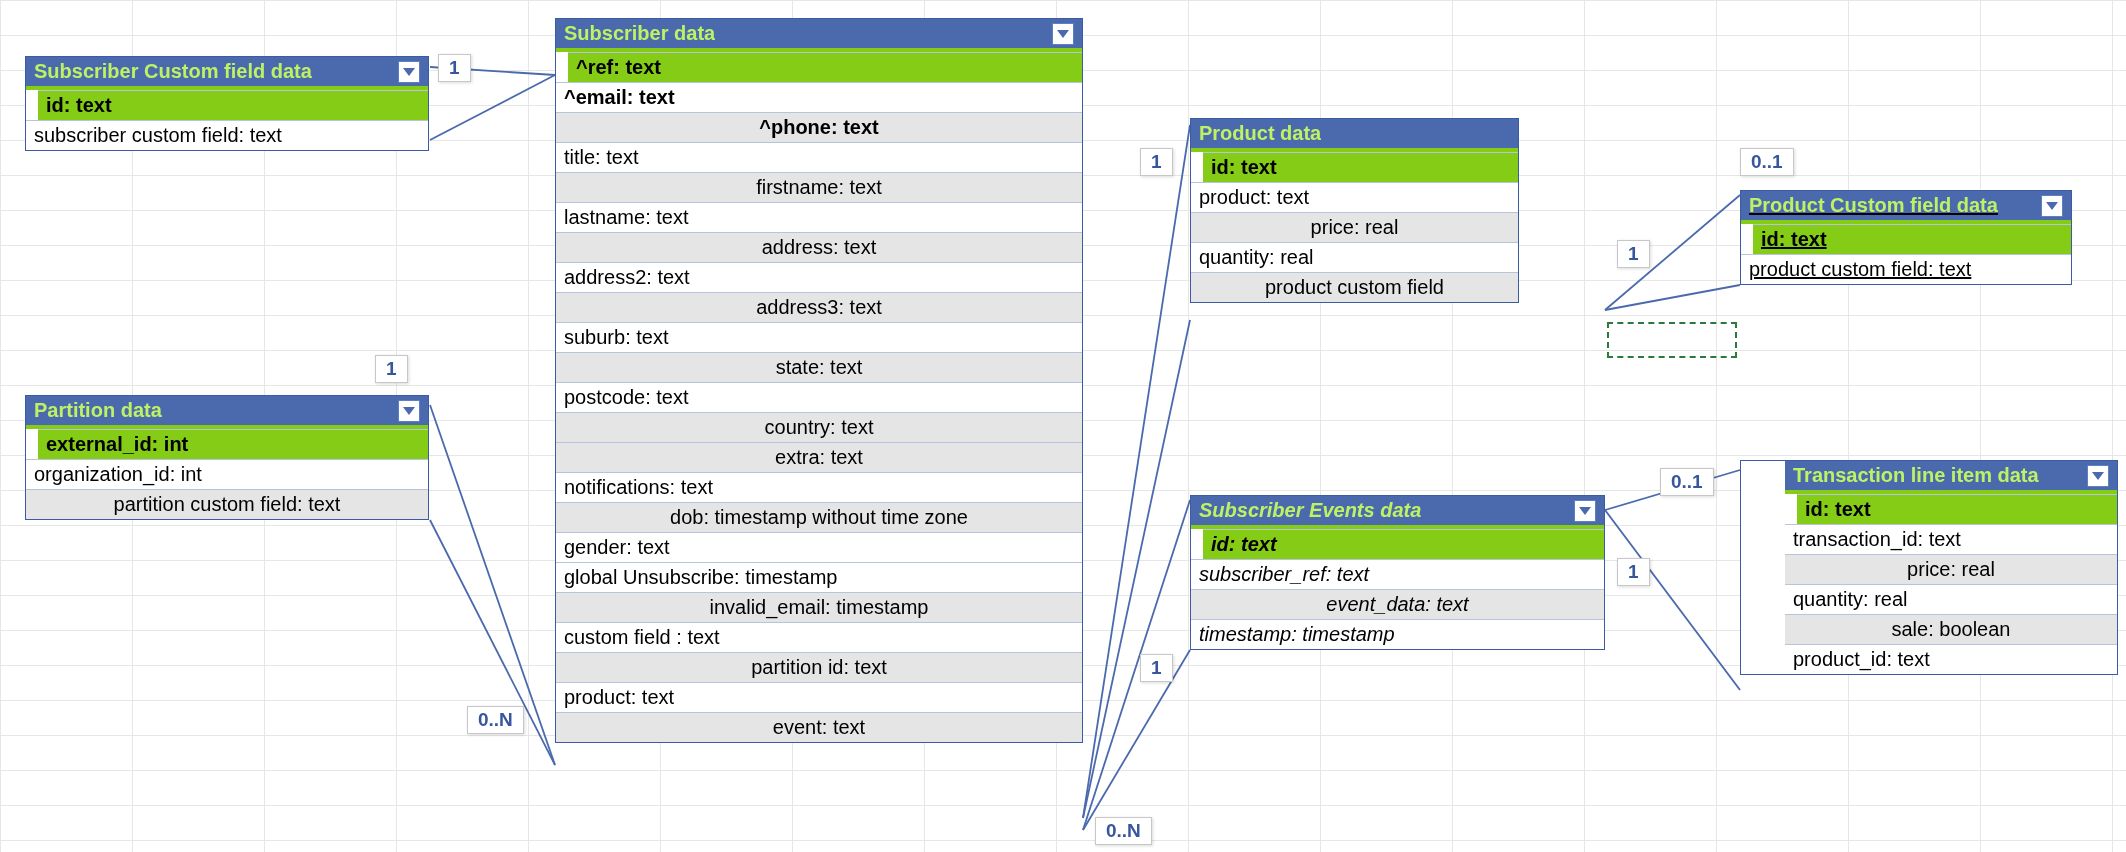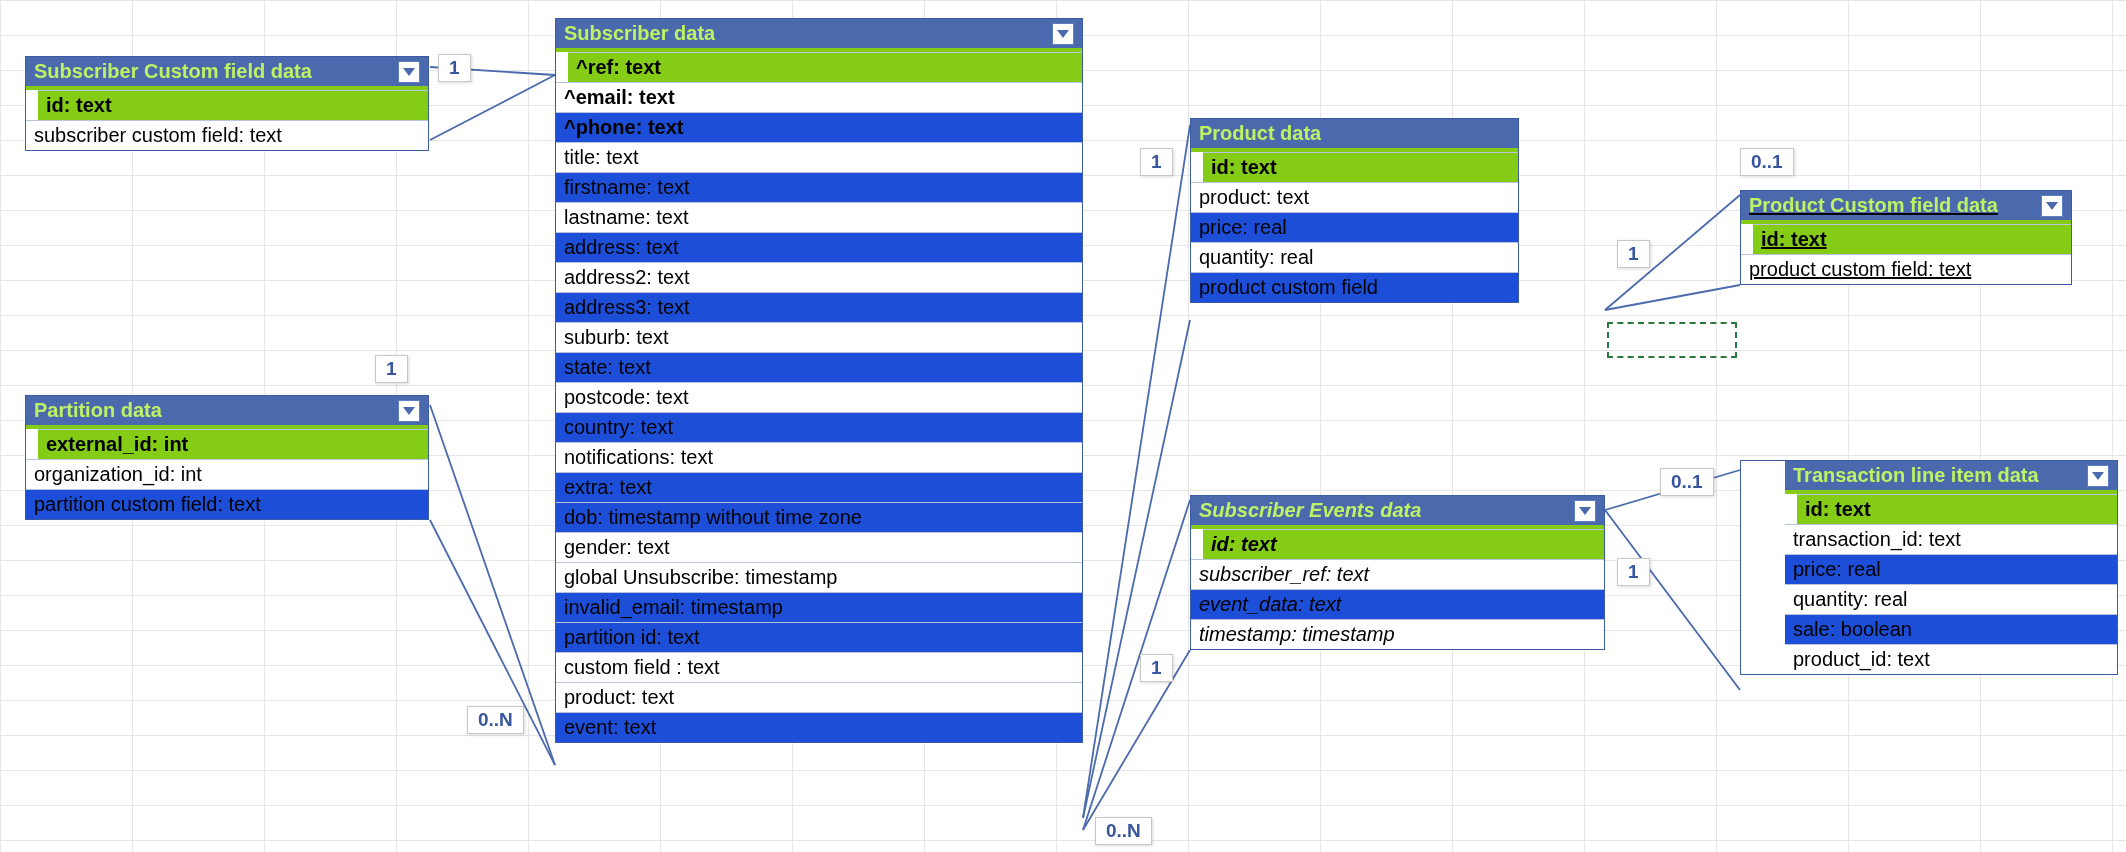--- a/index.html
+++ b/index.html
@@ -73,21 +73,21 @@
     white-space: nowrap;
     overflow: hidden;
     text-overflow: ellipsis;
   }
   .row.pk {
     background: #84cc16;
     font-weight: bold;
     margin-left: 12px;
   }
   .row.bold { font-weight: bold; }
-  .row.alt { background: #1d4ed8; }
+  .row.alt { background: #e5e5e5; text-align: center; }
   .card {
     position: absolute;
     background: #fff;
     border: 1px solid #c7c7c7;
     box-shadow: 1px 1px 3px rgba(0,0,0,0.15);
     padding: 2px 10px;
     color: #37569d;
     font-weight: bold;
     font-size: 19px;
     box-sizing: border-box;
@@ -169,28 +169,28 @@
     <div class="row">title: text</div>
     <div class="row alt">firstname: text</div>
     <div class="row">lastname: text</div>
     <div class="row alt">address: text</div>
     <div class="row">address2: text</div>
     <div class="row alt">address3: text</div>
     <div class="row">suburb: text</div>
     <div class="row alt">state: text</div>
     <div class="row">postcode: text</div>
     <div class="row alt">country: text</div>
+    <div class="row alt">extra: text</div>
     <div class="row">notifications: text</div>
-    <div class="row alt">extra: text</div>
     <div class="row alt">dob: timestamp without time zone</div>
     <div class="row">gender: text</div>
     <div class="row">global Unsubscribe: timestamp</div>
     <div class="row alt">invalid_email: timestamp</div>
+    <div class="row">custom field : text</div>
     <div class="row alt">partition id: text</div>
-    <div class="row">custom field : text</div>
     <div class="row">product: text</div>
     <div class="row alt">event: text</div>
   </div>
 
   <div class="entity" style="left:1190px; top:118px; width:329px;">
     <div class="header">
       <span class="title">Product data</span>
     </div>
     <div class="row pk">id: text</div>
     <div class="row">product: text</div>

